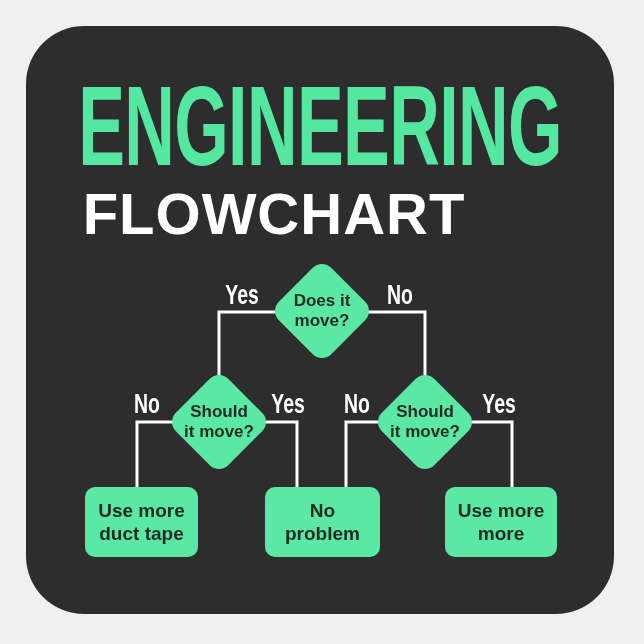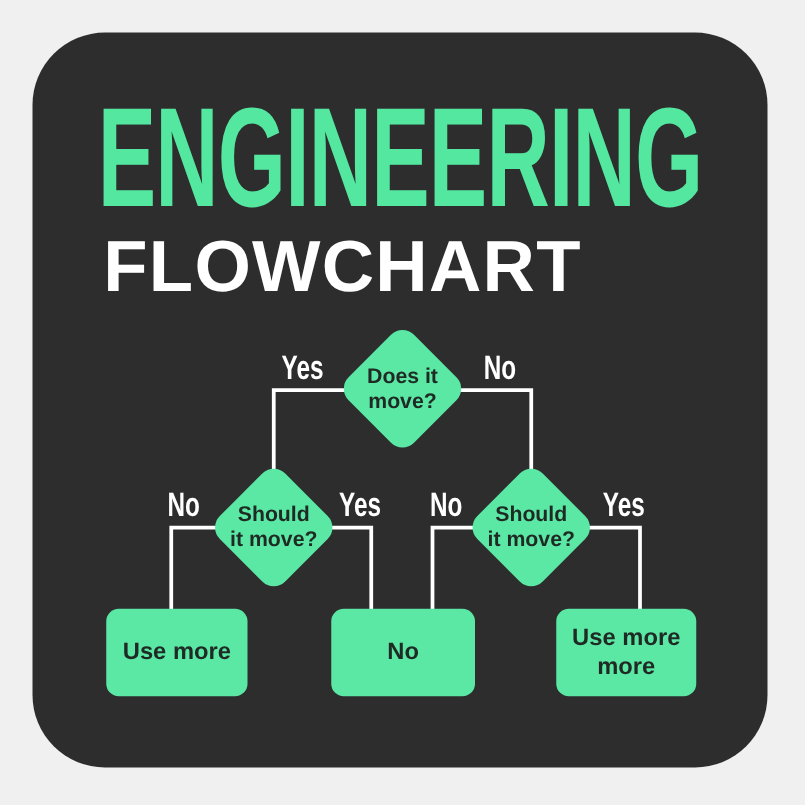--- a/index.html
+++ b/index.html
@@ -156,24 +156,26 @@
 
   <div class="diamond" style="left:388px; top:385px;">
     <div class="dtext">
       <span>Should</span>
       <span>it move?</span>
     </div>
   </div>
 
   <div class="outcome" style="left:85px; top:487px; width:113px;">
     <span>Use more</span>
+    <span>duct tape</span>
   </div>
 
   <div class="outcome" style="left:265px; top:487px; width:115px;">
     <span>No</span>
+    <span>problem</span>
   </div>
 
   <div class="outcome" style="left:445px; top:487px; width:112px;">
     <span>Use more</span>
     <span>more</span>
   </div>
 
   <span class="branch-label" style="left:242px; top:295px;">Yes</span>
   <span class="branch-label" style="left:400px; top:295px;">No</span>
   <span class="branch-label" style="left:147px; top:404px;">No</span>

